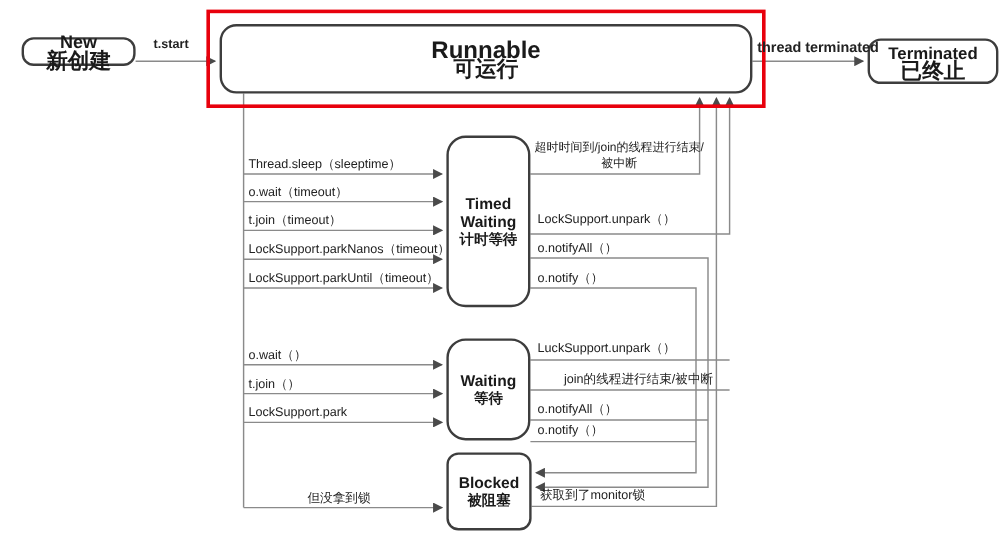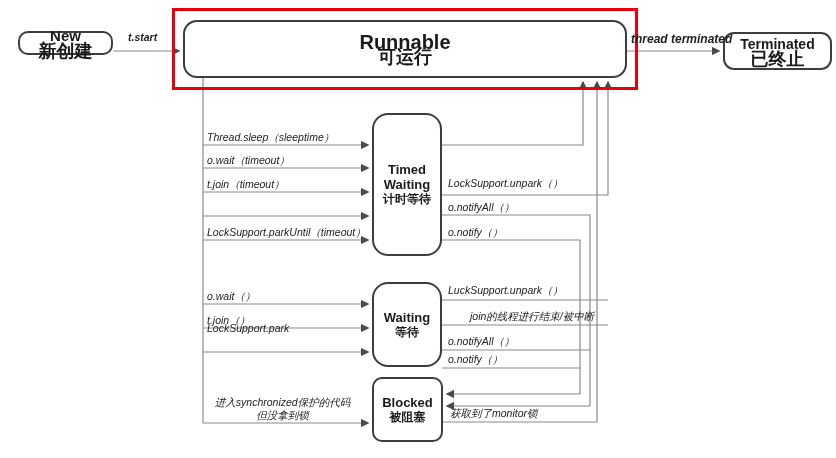--- a/index.html
+++ b/index.html
@@ -27,21 +27,21 @@
   .box-terminated{left:723px;top:32px;width:109px;height:38px;border-radius:11px;}
   .box-tw{left:372px;top:113px;width:70px;height:143px;border-radius:16px;}
   .box-w{left:372px;top:282px;width:70px;height:85px;border-radius:16px;}
   .box-b{left:372px;top:377px;width:71px;height:65px;border-radius:10px;}
   .box-tw .en,.box-w .en,.box-b .en{font-size:13px;line-height:15px;}
   .box-tw .zh,.box-w .zh,.box-b .zh{font-size:12px;line-height:15px;}
 
   .hl-frame{position:absolute;left:172px;top:8px;width:466px;height:82px;
             border:3px solid var(--highlight);box-sizing:border-box;}
 
-  .lbl{position:absolute;font-size:10.5px;line-height:12px;white-space:nowrap;color:#222;font-style:italic;}
+  .lbl{position:absolute;font-size:10.5px;line-height:12px;white-space:nowrap;color:#222;}
   .lbl.b{font-weight:bold;}
   .lbl.center{text-align:center;white-space:normal;}
 </style>
 </head>
 <body>
 
 <div class="stage">
 
   <svg class="wires">
     <defs>
@@ -114,35 +114,40 @@
     <div class="en">Blocked</div>
     <div class="zh">被阻塞</div>
   </div>
 
   <div class="lbl b" style="left:128px;top:31px;">t.start</div>
   <div class="lbl b" style="left:631px;top:33px;font-size:12px;">thread terminated</div>
 
   <div class="lbl" style="left:207px;top:131px;">Thread.sleep（sleeptime）</div>
   <div class="lbl" style="left:207px;top:154px;">o.wait（timeout）</div>
   <div class="lbl" style="left:207px;top:178px;">t.join（timeout）</div>
+  <div class="lbl" style="left:207px;top:202px;">LockSupport.parkNanos（timeout）</div>
   <div class="lbl" style="left:207px;top:226px;">LockSupport.parkUntil（timeout）</div>
 
+  <div class="lbl center" style="left:442px;top:117px;width:148px;font-size:10px;line-height:13px;">
+    <span>超时时间到/join的线程进行结束/</span><br>
+    <span>被中断</span>
+  </div>
   <div class="lbl" style="left:448px;top:177px;">LockSupport.unpark（）</div>
   <div class="lbl" style="left:448px;top:201px;">o.notifyAll（）</div>
   <div class="lbl" style="left:448px;top:226px;">o.notify（）</div>
 
   <div class="lbl" style="left:207px;top:290px;text-align:right;">o.wait（）</div>
   <div class="lbl" style="left:207px;top:314px;">t.join（）</div>
-  <div class="lbl" style="left:207px;top:322px;">LockSupport.park</div>
+  <div class="lbl" style="left:207px;top:338px;">LockSupport.park</div>
 
   <div class="lbl" style="left:448px;top:284px;">LuckSupport.unpark（）</div>
   <div class="lbl" style="left:470px;top:310px;">join的线程进行结束/被中断</div>
   <div class="lbl" style="left:448px;top:335px;">o.notifyAll（）</div>
   <div class="lbl" style="left:448px;top:353px;">o.notify（）</div>
 
   <div class="lbl center" style="left:200px;top:396px;width:165px;line-height:13px;">
-    <span>进入synchronized保护的代码</span><br>
+    <br>
     <span>但没拿到锁</span>
   </div>
 
   <div class="lbl" style="left:450px;top:407px;">获取到了monitor锁</div>
 
 </div>
 
 </body></html>

